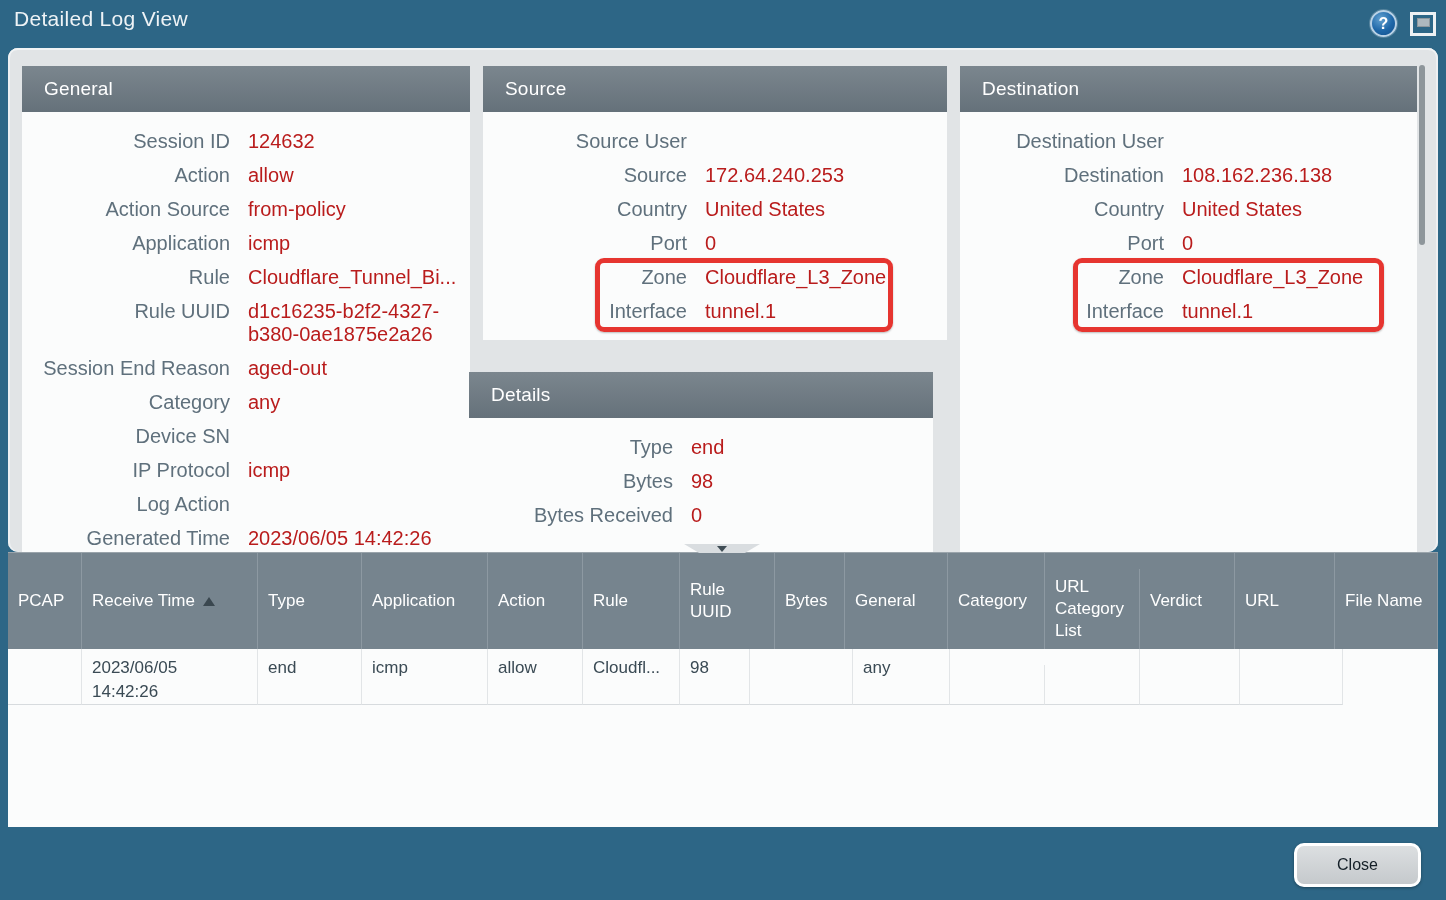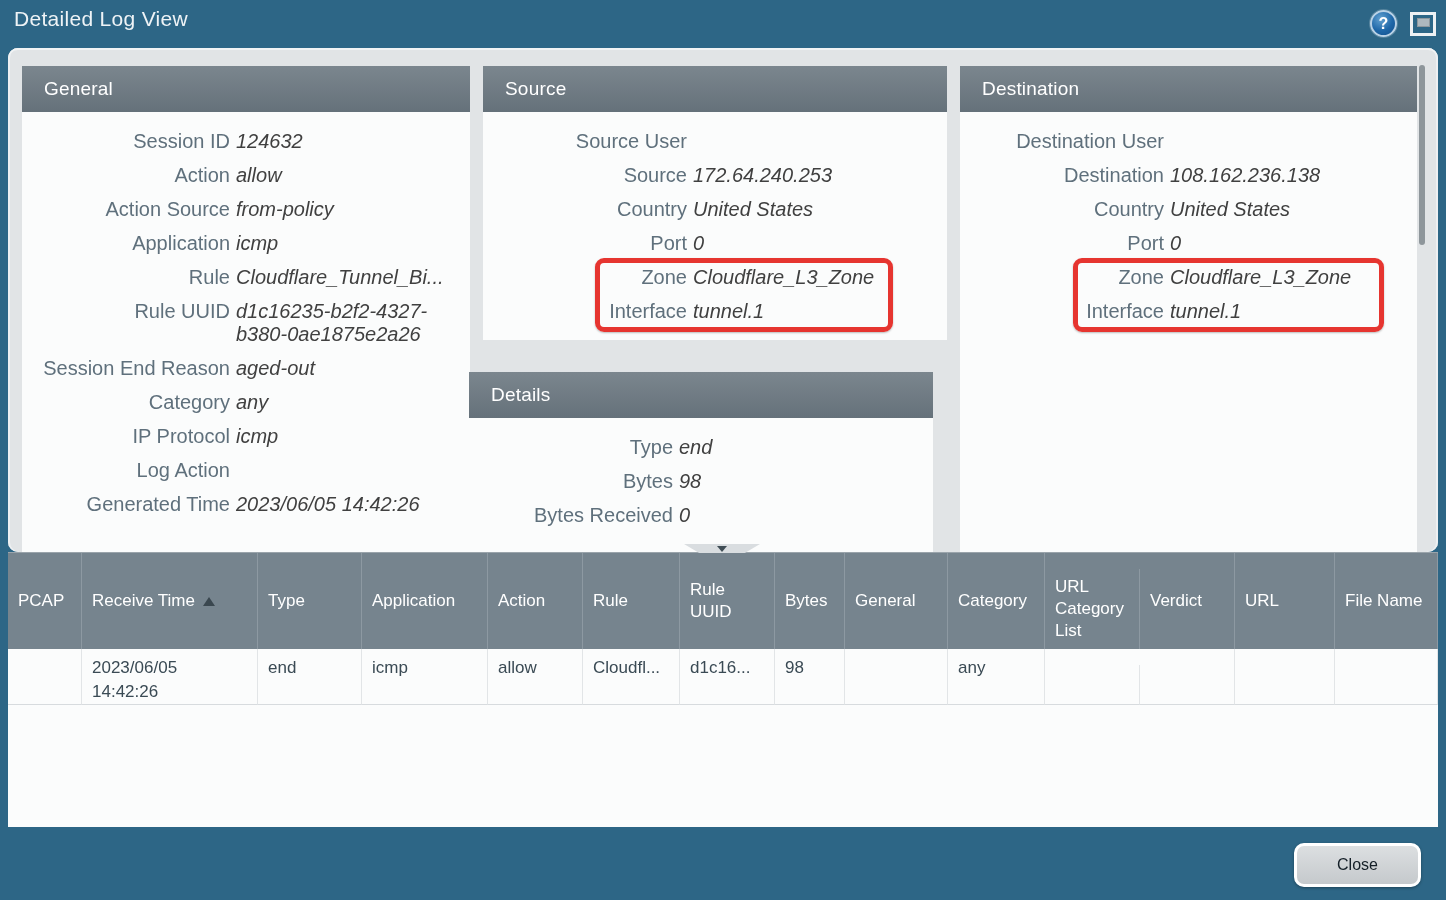--- a/index.html
+++ b/index.html
@@ -37,21 +37,21 @@
 
   .panel { position:absolute; background:#fbfcfc; overflow:hidden; }
   .panel-header {
     height:46px; background:linear-gradient(#7b868e,#65717a);
     color:#fff; font-size:19px; font-weight:400; letter-spacing:.2px;
     display:flex; align-items:center; padding-left:22px;
   }
   .panel-body { padding-top:12px; }
   .frow { display:flex; padding:5.5px 0; line-height:23px; font-size:20px; }
   .flabel { text-align:right; color:#5f707c; flex-shrink:0; }
-  .fvalue { margin-left:6px; color:#404040;font-style:italic; }
+  .fvalue { margin-left:18px; color:#b91c1c; }
 
   .panel-general     { left:14px;  top:18px;  width:448px; height:486px; }
   .panel-source      { left:475px; top:18px;  width:464px; height:274px; }
   .panel-details     { left:461px; top:324px; width:464px; height:180px; }
   .panel-destination { left:952px; top:18px;  width:457px; height:486px; }
 
   .panel-general .flabel { width:208px; }
   .panel-source .flabel, .panel-details .flabel, .panel-destination .flabel { width:204px; }
   .panel-general .fvalue { max-width:214px; }
 
@@ -144,20 +144,24 @@
         </div>
         <div class="frow">
           <div class="flabel">Session End Reason</div>
           <div class="fvalue">aged-out</div>
         </div>
         <div class="frow">
           <div class="flabel">Category</div>
           <div class="fvalue">any</div>
         </div>
         <div class="frow">
+          <div class="flabel">Device SN</div>
+          <div class="fvalue"></div>
+        </div>
+        <div class="frow">
           <div class="flabel">IP Protocol</div>
           <div class="fvalue">icmp</div>
         </div>
         <div class="frow">
           <div class="flabel">Log Action</div>
           <div class="fvalue"></div>
         </div>
         <div class="frow">
           <div class="flabel">Generated Time</div>
           <div class="fvalue">2023/06/05 14:42:26</div>
@@ -305,21 +309,20 @@
         </div>
     </div>
 
     <div class="trow">
       <div class="td c0"></div>
       <div class="td c1"><span class="narrow">2023/06/05 14:42:26</span></div>
       <div class="td c2">end</div>
       <div class="td c3">icmp</div>
       <div class="td c4">allow</div>
       <div class="td c5">Cloudfl...</div>
-      <div class="td c6">d1c16...</div>
       <div class="td c7">98</div>
       <div class="td c8"></div>
       <div class="td c9">any</div>
       <div class="td c10"></div>
       <div class="td c11"></div>
       <div class="td c12"></div>
       <div class="td c13"></div>
     </div>
   </div>
 </div>

